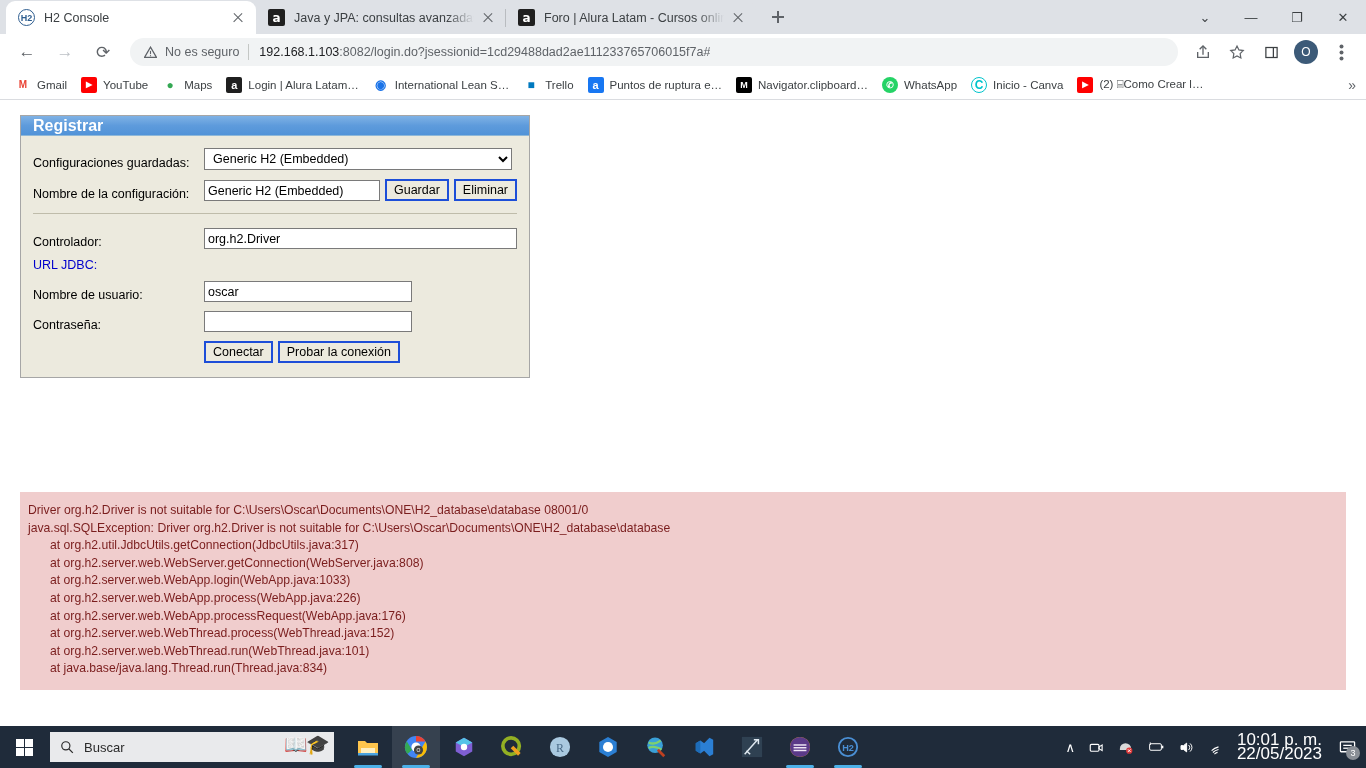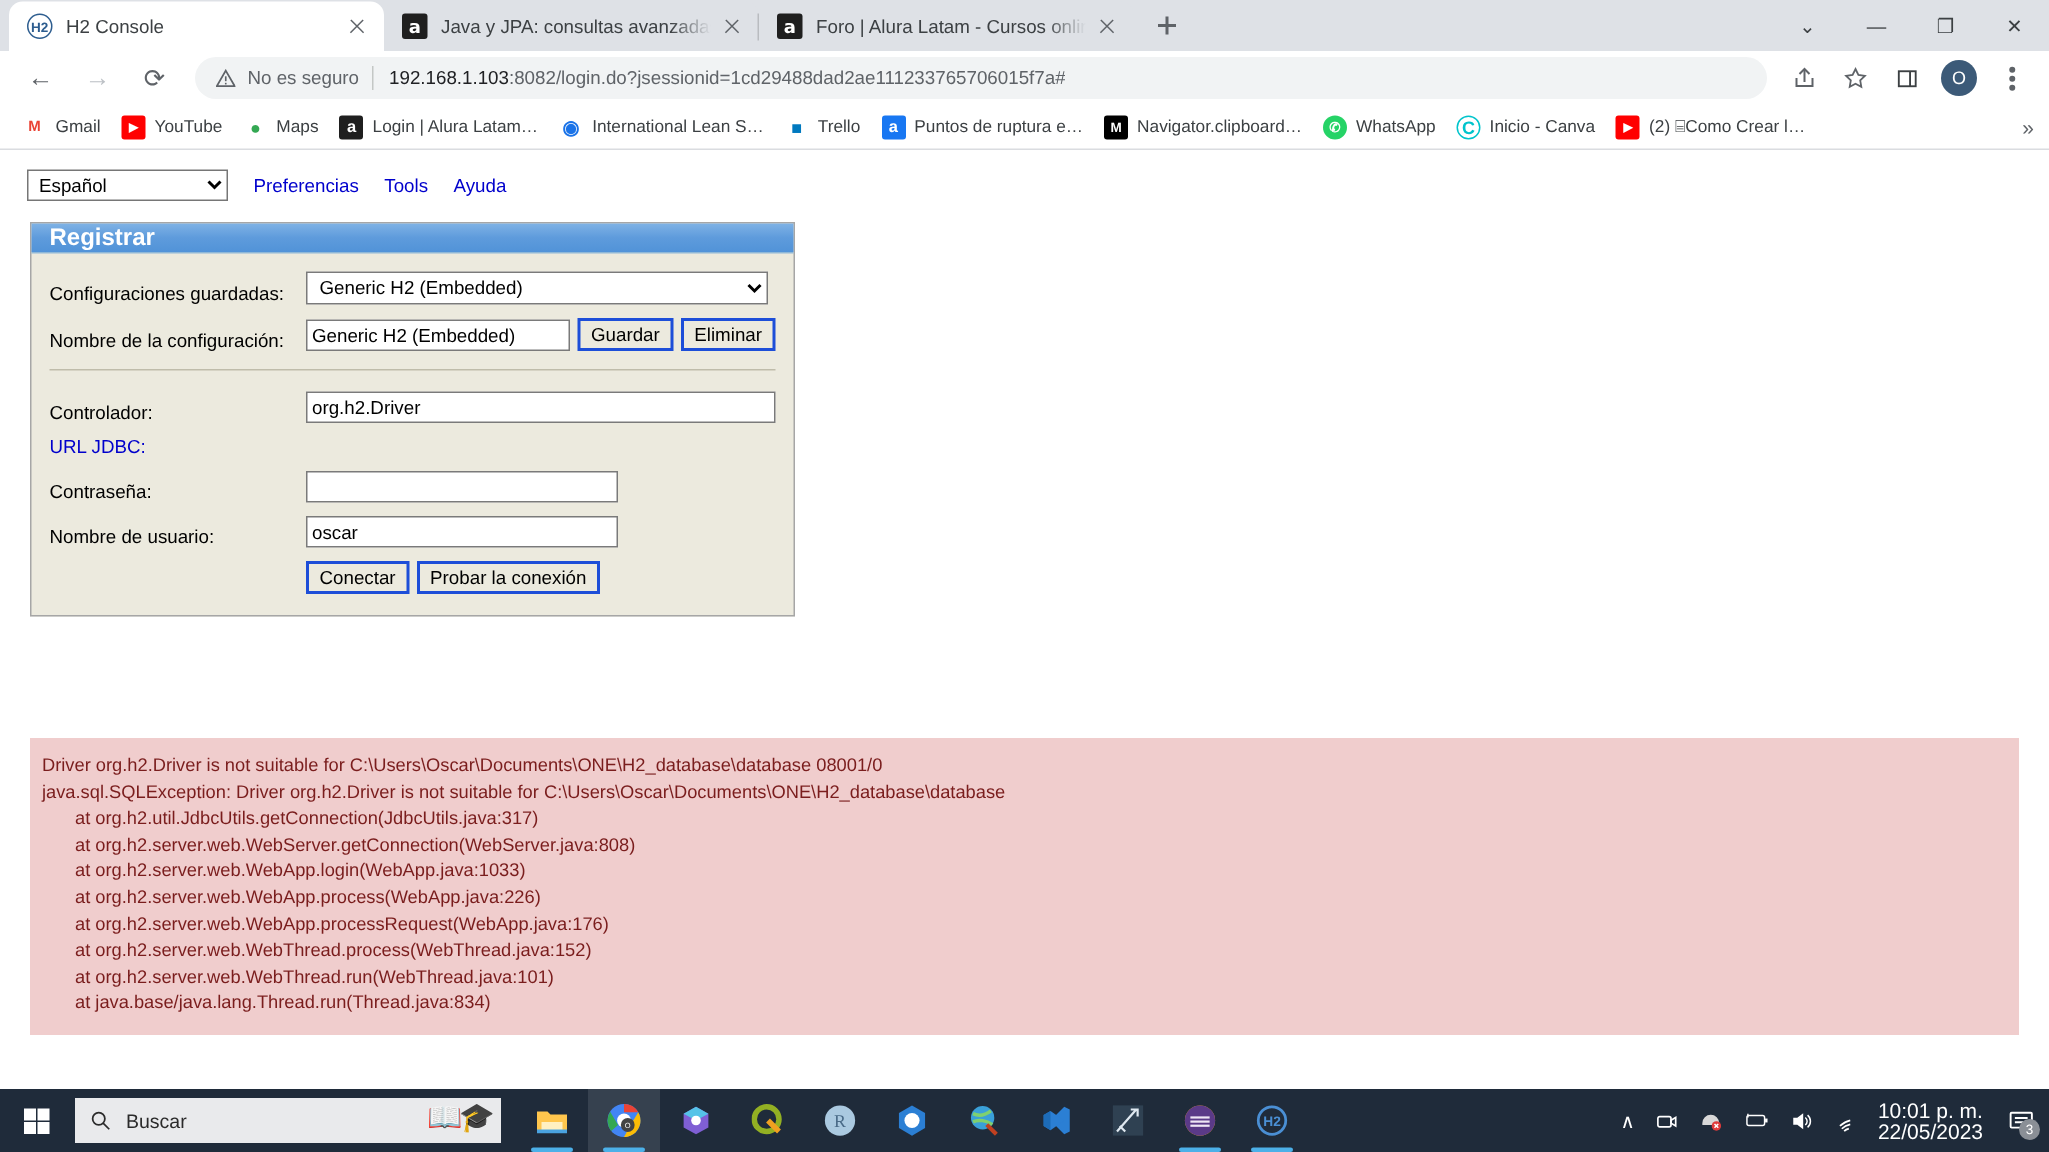--- a/index.html
+++ b/index.html
@@ -278,21 +278,21 @@
   .tbapp.open::after {
     content:""; position:absolute; bottom:0; left:10px; width:28px; height:3px;
     background:#4cb0e8; border-radius:2px;
   }
   .tbapp.active { background: #36414f; }
   .tray {
     margin-left: auto; display:flex; align-items:center; height:42px; padding-right: 4px;
   }
   .tray-ico { padding: 0 7px; color:#ffffff; font-size: 13px; display:flex; align-items:center;}
   .clock {
-    color:#ffffff; font-size: 14px; text-align: left;
+    color:#ffffff; font-size: 17px; text-align: center;
     line-height: 14px; padding: 0 10px 0 6px;
   }
   .notif {
     width: 30px; height:42px; display:flex; align-items:center; justify-content:center;
     position: relative; color:#ffffff;
   }
   .notif-badge {
     position:absolute; right: 2px; bottom: 8px;
     width: 14px; height: 14px; border-radius: 50%;
     background: #8a8f96; color: #ffffff;
@@ -425,28 +425,20 @@
     </div>
     <div class="bm">
       <span class="bm-ico" style="background:#ff0000;color:#ffffff;font-size:8px">▶</span>
       <span>(2) ⌸Como Crear l…</span>
     </div>
     <span class="bm-overflow">»</span>
   </div>
 
   <div class="page">
 
-    <div class="h2-menu">
-      <select class="lang-select">
-        <option>Español</option>
-      </select>
-      <a class="menu-link" href="#">Preferencias</a>
-      <a class="menu-link" href="#">Tools</a>
-      <a class="menu-link" href="#">Ayuda</a>
-    </div>
 
     <div class="panel">
       <div class="panel-header">Registrar</div>
       <div class="panel-body">
 
         <div class="frow">
           <span class="flabel">Configuraciones guardadas:</span>
           <select class="sel">
             <option>Generic H2 (Embedded)</option>
           </select>
@@ -464,27 +456,27 @@
         <div class="frow">
           <span class="flabel">Controlador:</span>
           <input class="txt" style="width: 320px;" value="org.h2.Driver">
         </div>
 
         <div class="frow">
           <span class="flabel link">URL JDBC:</span>
         </div>
 
         <div class="frow">
+          <span class="flabel">Nombre de usuario:</span>
+          <input class="txt" style="width: 208px;" value="oscar">
+        </div>
+
+        <div class="frow">
           <span class="flabel">Contraseña:</span>
           <input class="txt" type="password" style="width: 208px;" value="">
-        </div>
-
-        <div class="frow">
-          <span class="flabel">Nombre de usuario:</span>
-          <input class="txt" style="width: 208px;" value="oscar">
         </div>
 
         <div class="frow" style="margin-bottom:0">
           <span class="flabel"></span>
           <button class="btn" style="margin-left:0">Conectar</button>
           <button class="btn">Probar la conexión</button>
         </div>
 
       </div>
     </div>

